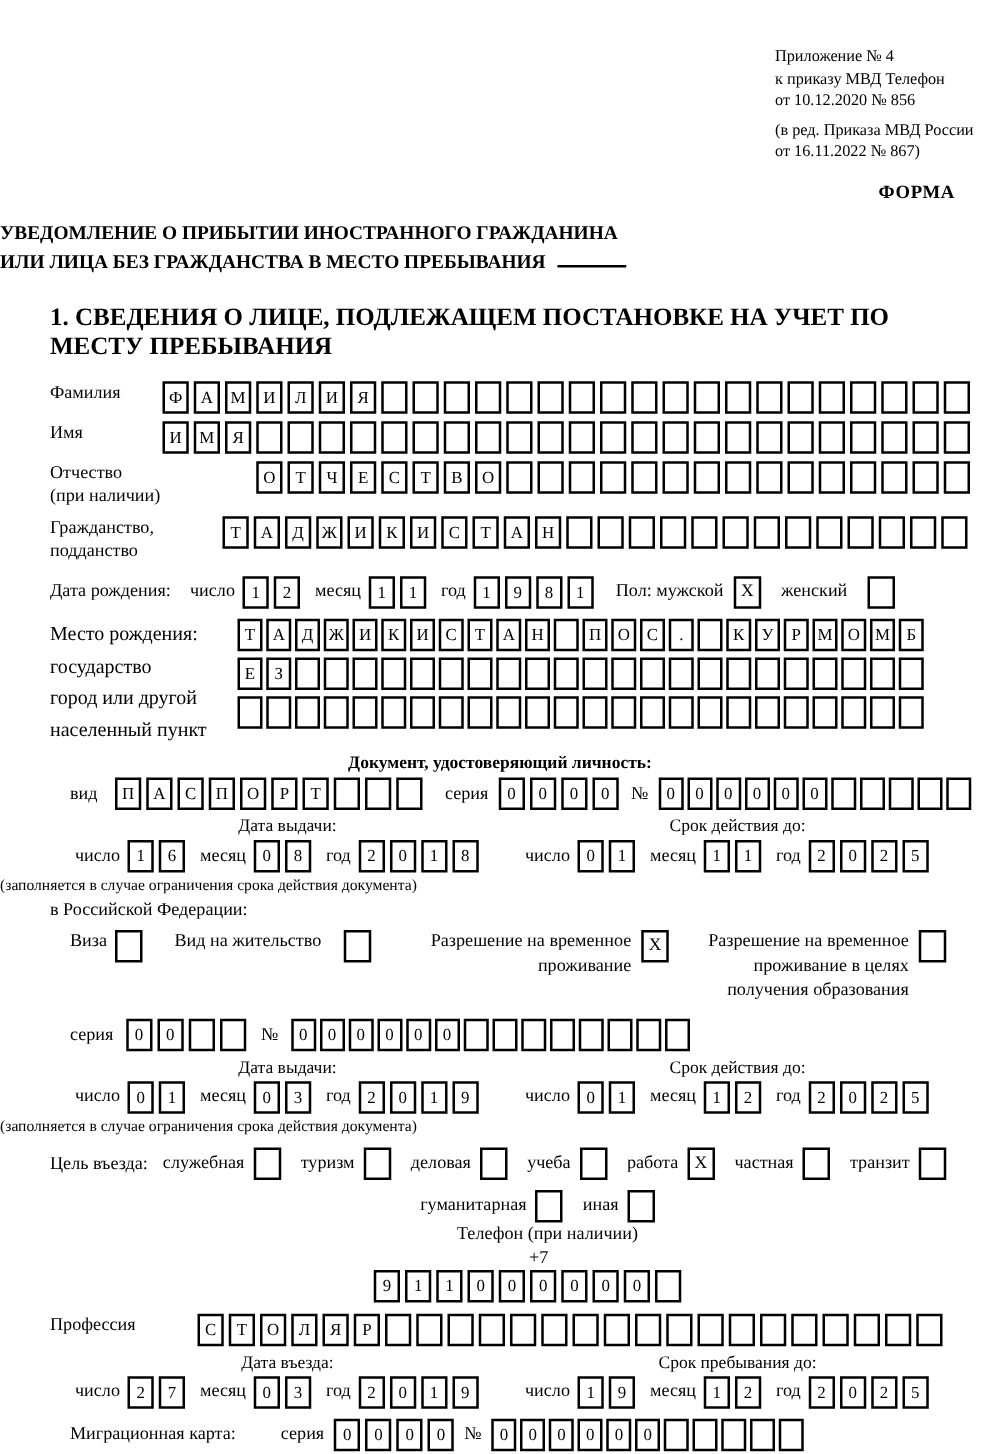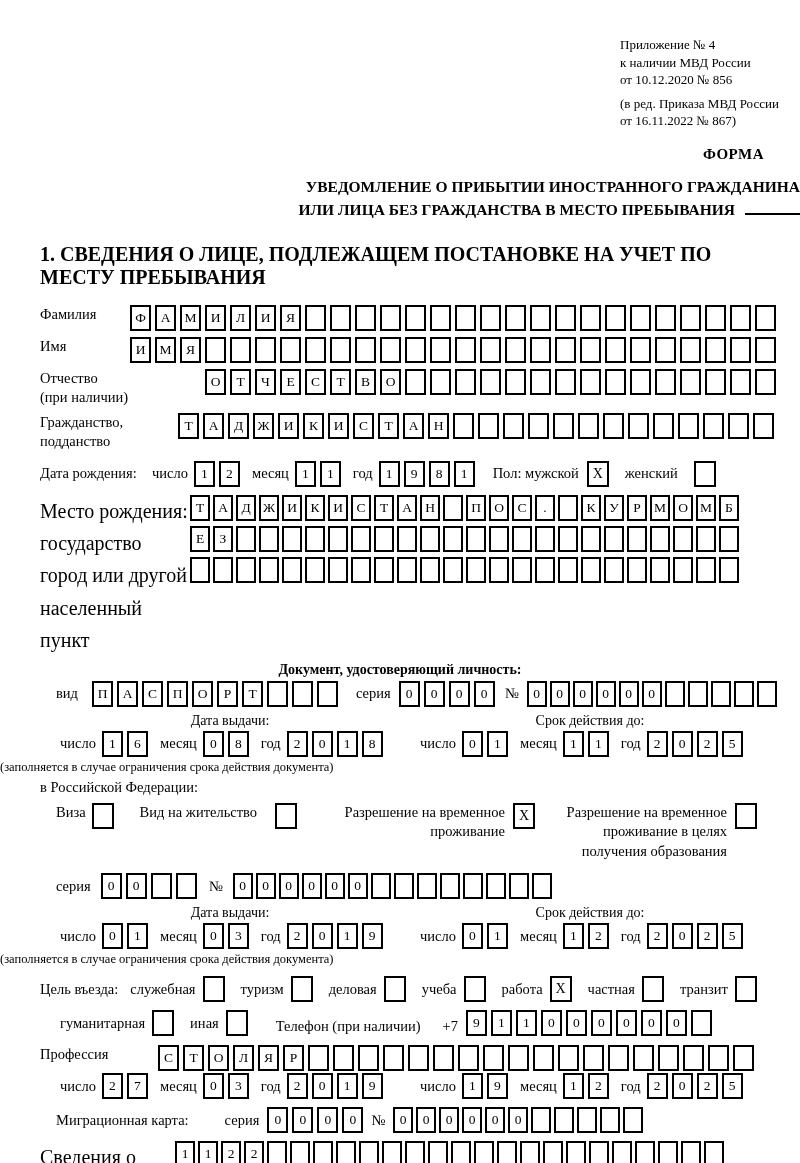--- a/index.html
+++ b/index.html
@@ -2,21 +2,21 @@
 <html><head>
 <meta charset="utf-8">
 <style>
   html,body{margin:0;padding:0;background:#fff;}
   .page{width:800px;height:1163px;position:relative;background:#fff;
         font-family:"Liberation Serif","DejaVu Serif",serif;color:#000;overflow:hidden;}
   .hdr{margin:36px 34px 0 620px;font-size:13px;line-height:1.35;}
   .hdr div{white-space:nowrap;}
   .hdr div:nth-child(4){margin-top:6px;}
   .forma{margin:16px 36px 0 0;text-align:right;font-weight:bold;font-size:15px;letter-spacing:.5px;}
-  .title{margin-top:12px;text-align:right;font-weight:bold;font-size:15.5px;line-height:1.5;}
+  .title{margin-top:12px;text-align:left;font-weight:bold;font-size:15.5px;line-height:1.5;}
   .uline{display:inline-block;width:55px;border-bottom:2px solid #000;margin-left:10px;}
   .sec1{margin:22px 10px 0 40px;font-weight:bold;font-size:20px;}
   .row{display:flex;align-items:flex-start;padding-left:40px;margin-top:6px;}
   .lbl{font-size:14.5px;line-height:1.3;flex-shrink:0;}
   .cells{display:flex;flex-shrink:0;}
   .cell{box-sizing:border-box;width:21px;height:26px;border:2px solid #000;margin-right:4px;
         display:flex;align-items:center;justify-content:center;font-size:13.5px;flex-shrink:0;background:#fff;}
   .tight .cell{width:20px;margin-right:3px;}
   .cb{box-sizing:border-box;width:22px;height:26px;border:2px solid #000;display:inline-flex;
       align-items:center;justify-content:center;font-size:14px;flex-shrink:0;background:#fff;}
@@ -28,32 +28,32 @@
   .dgroup{display:flex;align-items:center;text-align:right;}
   .dgroup .dlbl{font-size:14.5px;margin:0 6px 0 8px;}
   .dgroup .dlbl:first-child{margin-left:0;}
   .dg-left{width:380px;padding-left:20px;box-sizing:border-box;}
   .note{font-size:12.5px;padding-right:26px;margin-top:3px;}
   .plain{font-size:14.5px;padding-left:40px;margin-top:8px;}
   .center-lines{text-align:right;font-size:14.5px;line-height:1.35;}
   .optwrap{display:flex;align-items:center;flex-wrap:nowrap;}
   .opt-label{font-size:14.5px;margin:0 7px 0 16px;white-space:nowrap;}
   .optwrap .opt-label:first-child{margin-left:12px;}
-  .lines div{font-size:20px;line-height:1.62;}
+  .lines div{font-size:16px;line-height:1.62;}
   .mcol{display:flex;flex-direction:column;}
   .mcol .cells{margin-bottom:5px;}
 </style>
 </head>
 <body>
 
 <div class="page">
 
   <div class="hdr">
     <div>Приложение № 4</div>
-    <div>к наличии МВД России</div>
+    <div>к приказу МВД Телефон</div>
     <div>от 10.12.2020 № 856</div>
     <div>(в ред. Приказа МВД России</div>
     <div>от 16.11.2022 № 867)</div>
   </div>
 
   <div class="forma">ФОРМА</div>
 
   <div class="title">
     <div>УВЕДОМЛЕНИЕ О ПРИБЫТИИ ИНОСТРАННОГО ГРАЖДАНИНА</div>
     <div><span>ИЛИ ЛИЦА БЕЗ ГРАЖДАНСТВА В МЕСТО ПРЕБЫВАНИЯ</span><span class="uline"></span></div>
@@ -496,21 +496,21 @@
         <span class="opt-label">учеба</span>
         <span class="cb">&nbsp;</span>
         <span class="opt-label">работа</span>
         <span class="cb">X</span>
         <span class="opt-label">частная</span>
         <span class="cb">&nbsp;</span>
         <span class="opt-label">транзит</span>
         <span class="cb">&nbsp;</span>
       </div>
   </div>
-  <div class="row" style="margin-top:8px;align-items:flex-end;padding-left:48px;">
+  <div class="row" style="margin-top:8px;align-items:center;padding-left:48px;flex-direction:column;">
     <div class="optwrap">
         <span class="opt-label">гуманитарная</span>
         <span class="cb">&nbsp;</span>
         <span class="opt-label">иная</span>
         <span class="cb">&nbsp;</span>
       </div>
     <span class="lbl" style="margin-left:28px;">Телефон (при наличии)</span>
     <span class="lbl" style="margin-left:22px;margin-right:8px;">+7</span>
     <div class="cells">
         <span class="cell">9</span>
@@ -549,20 +549,24 @@
         <span class="cell">&nbsp;</span>
         <span class="cell">&nbsp;</span>
         <span class="cell">&nbsp;</span>
         <span class="cell">&nbsp;</span>
         <span class="cell">&nbsp;</span>
         <span class="cell">&nbsp;</span>
         <span class="cell">&nbsp;</span>
       </div>
   </div>
 
+  <div class="hdrrow">
+    <div class="hcol-l">Дата въезда:</div>
+    <div class="hcol-r">Срок пребывания до:</div>
+  </div>
   <div class="daterow">
     <div class="dgroup dg-left">
         <span class="dlbl">число</span>
         <span class="cells">
           <span class="cell">2</span>
           <span class="cell">7</span>
         </span>
         <span class="dlbl">месяц</span>
         <span class="cells">
           <span class="cell">0</span>

